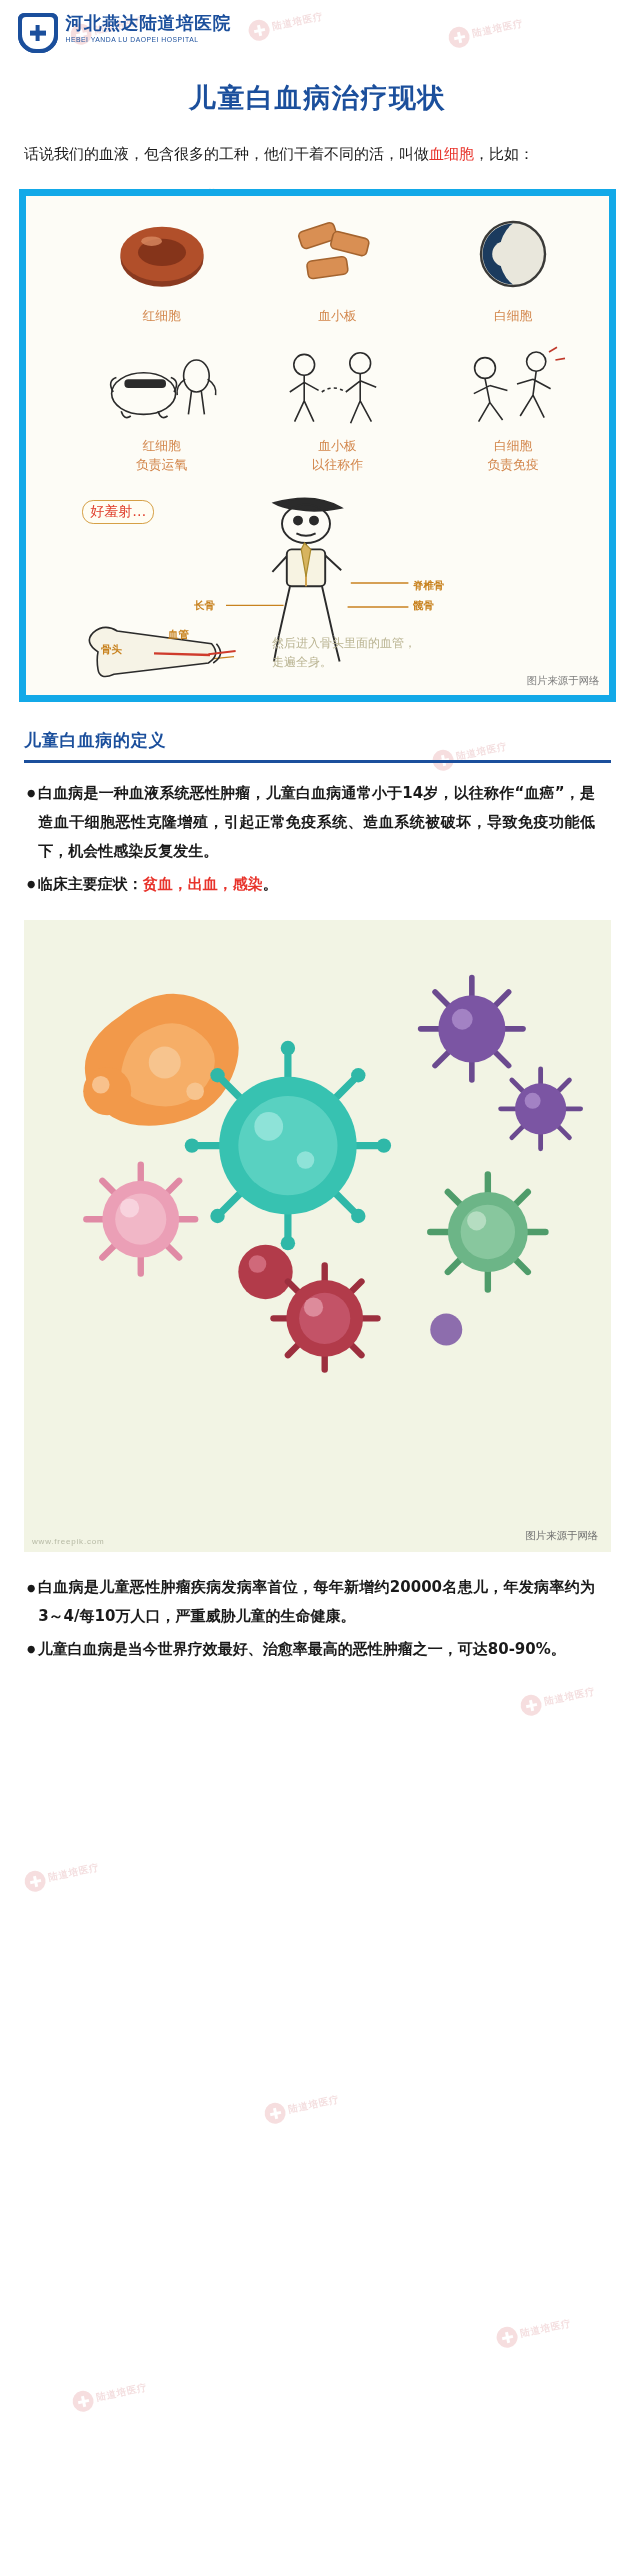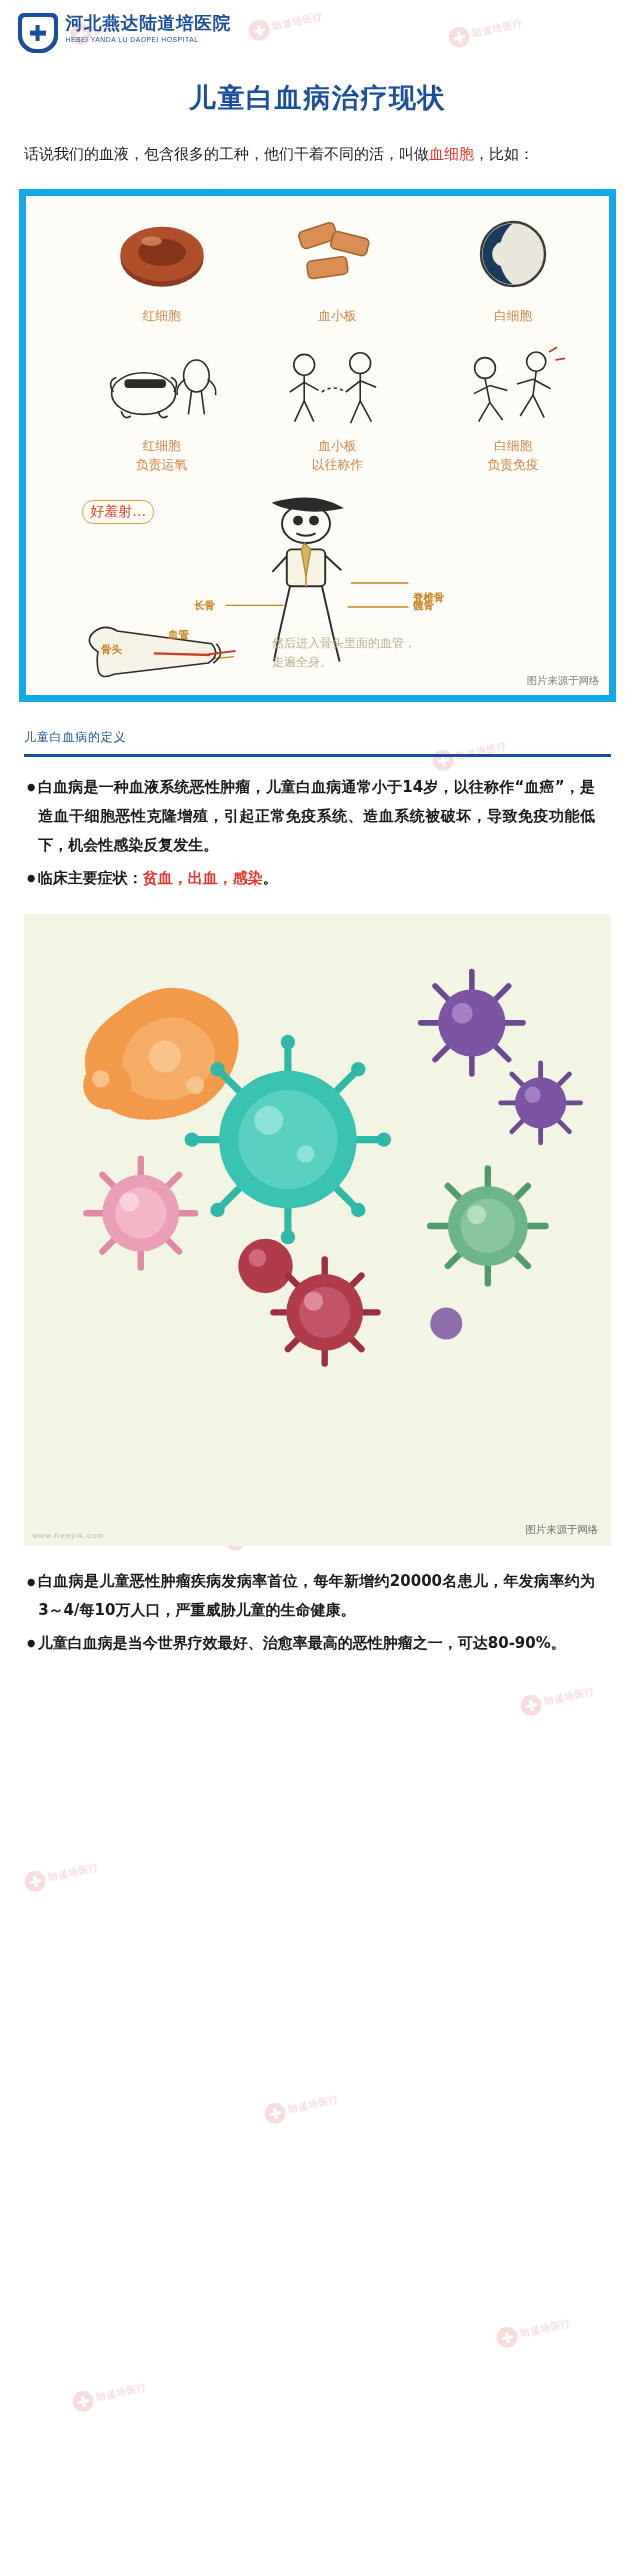--- a/index.html
+++ b/index.html
@@ -130,23 +130,23 @@
     font-family: "DejaVu Sans", "Liberation Sans", sans-serif;
   }
   .hl-red { color: #e8322a; }
 
   .section-head {
     margin: 27px 24px 0 24px;
     position: relative;
     z-index: 10;
   }
   .section-head .sh-text {
-    font-size: 12px;
+    font-size: 17px;
     color: #1b4f9c;
-    font-weight: normal;
+    font-weight: bold;
     letter-spacing: 0.8px;
     font-family: "DejaVu Sans", "Liberation Sans", sans-serif;
   }
   .section-head .sh-rule {
     margin-top: 8px;
     height: 3.2px;
     background: #1b4f9c;
   }
 
   ul.bullets {
@@ -480,21 +480,21 @@
 
         <g>
           <path d="M80 206 q-18 -12 -6 -24 q14 -12 30 -2 l118 16 q12 14 -4 24 l-118 14 q-18 8 -20 -6 q-2 -12 0 -22z" fill="#f6f3e6" stroke="#2b2b2b" stroke-width="2"></path>
           <path d="M228 196 q12 14 -4 24" fill="none" stroke="#2b2b2b" stroke-width="2"></path>
           <path d="M150 208 l70 2" stroke="#cf3b2c" stroke-width="3"></path>
           <path d="M218 209 l34 -4" stroke="#cf3b2c" stroke-width="2.4"></path>
         </g>
       </svg>
 
       <div class="bone-label" style="left:160px; top:112px;">长骨</div>
-      <div class="bone-label" style="left:379px; top:104px;">脊椎骨</div>
+      <div class="bone-label" style="left:379px; top:92px;">脊椎骨</div>
       <div class="bone-label" style="left:379px; top:112px;">髋骨</div>
       <div class="bone-label" style="left:67px;  top:156px;">骨头</div>
       <div class="bone-label" style="left:134px; top:141px;">血管</div>
 
       <div class="marrow-caption">
         <div>然后进入骨头里面的血管，</div>
         <div>走遍全身。</div>
       </div>
     </div>
 

